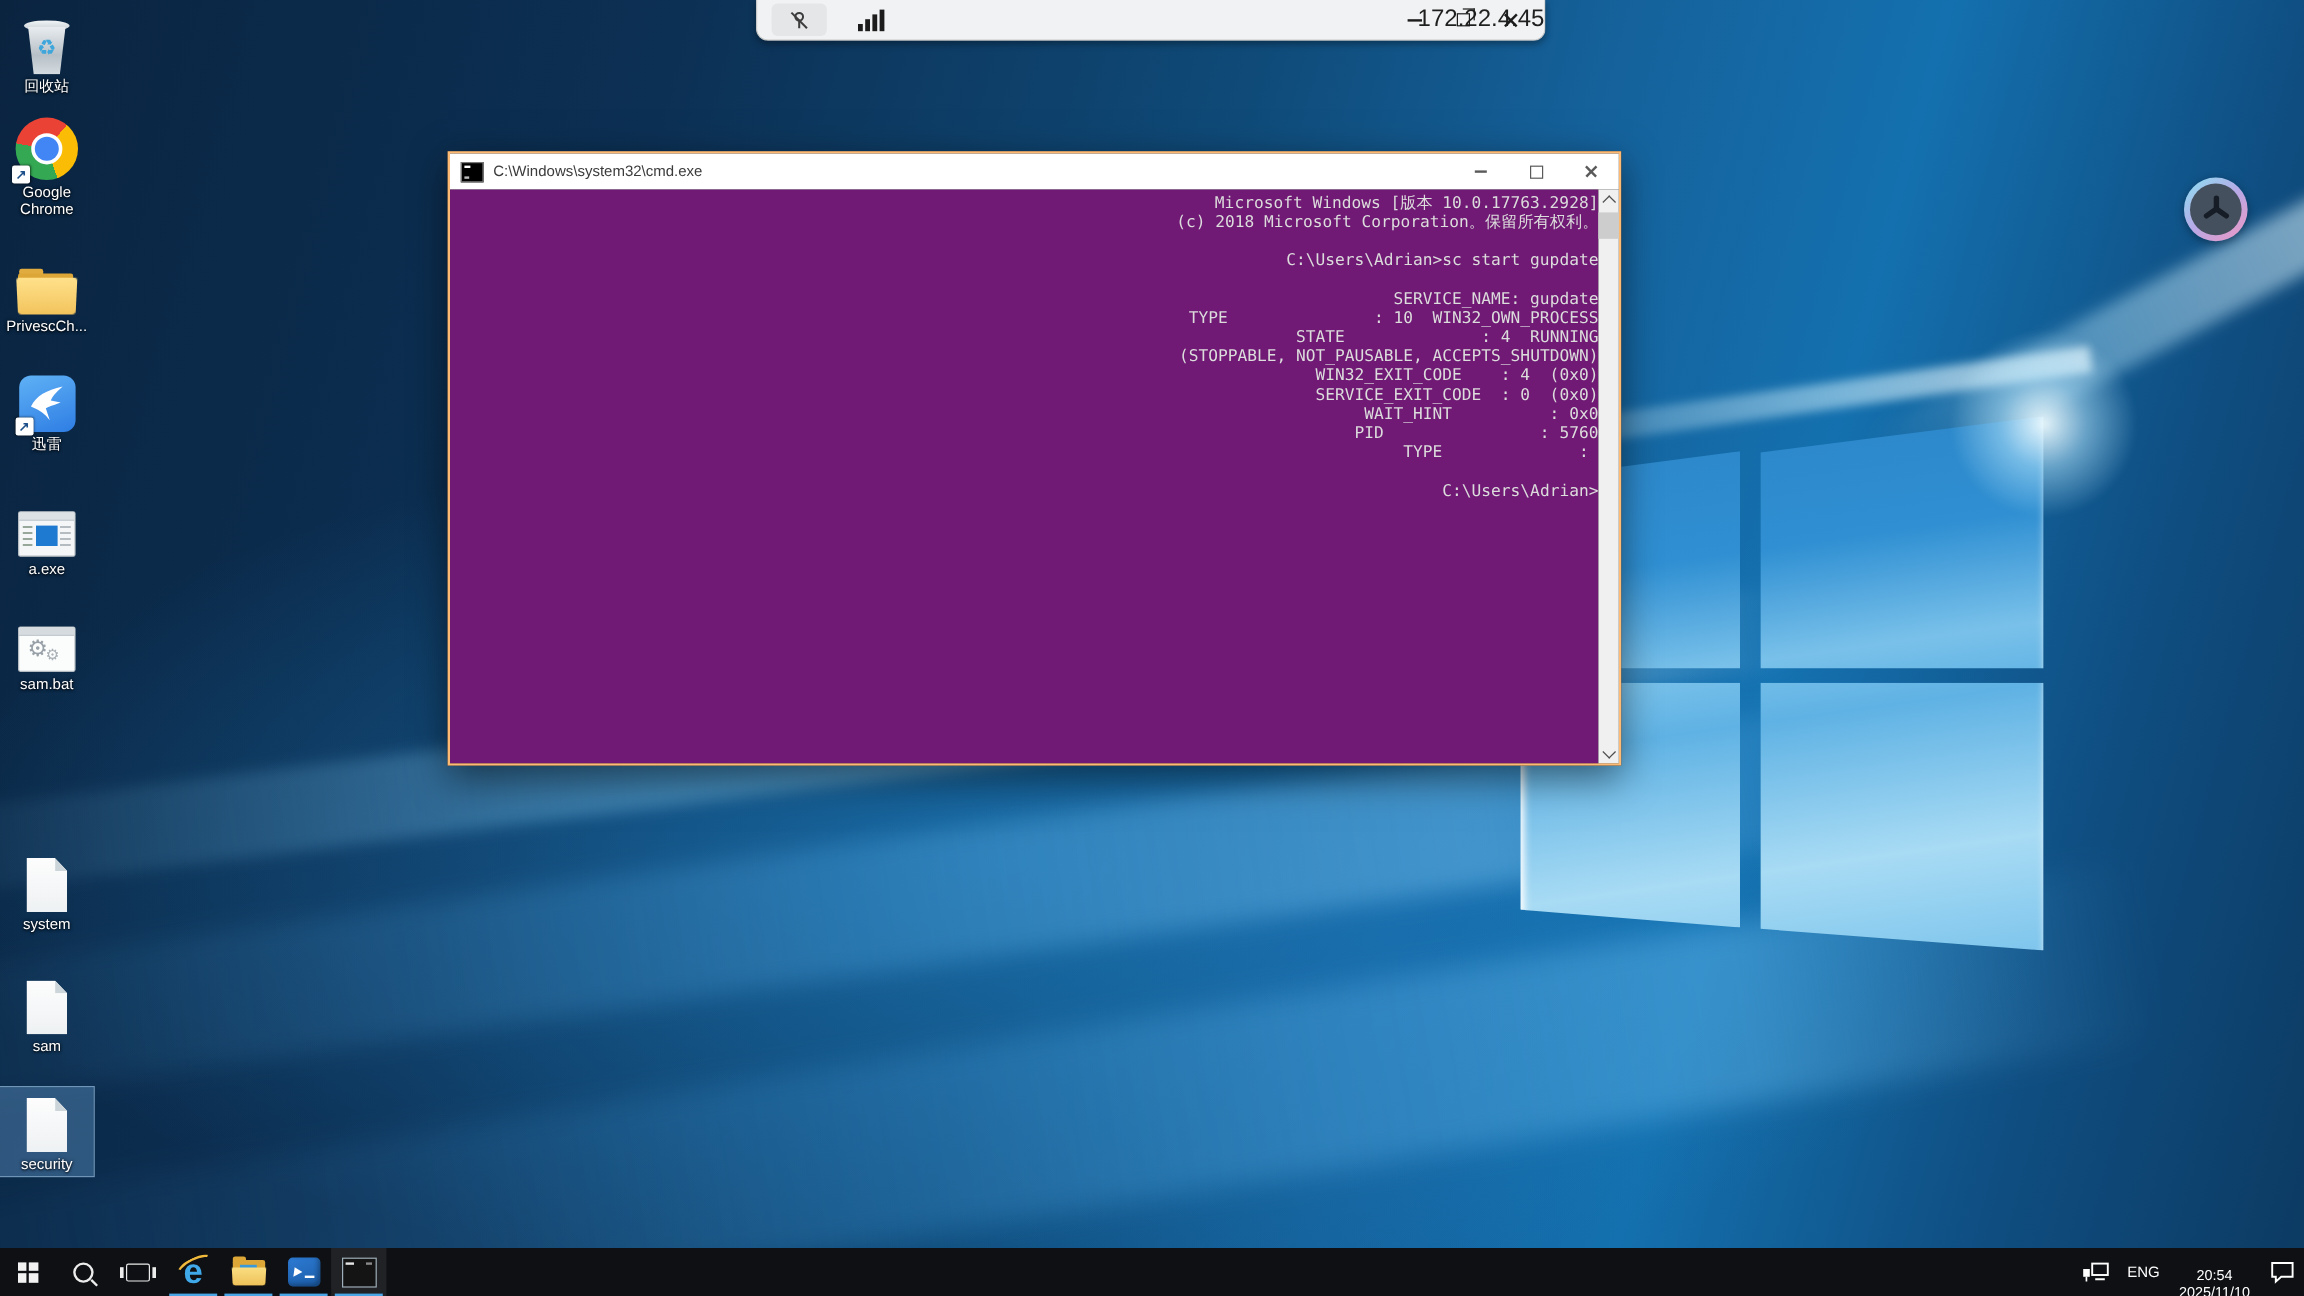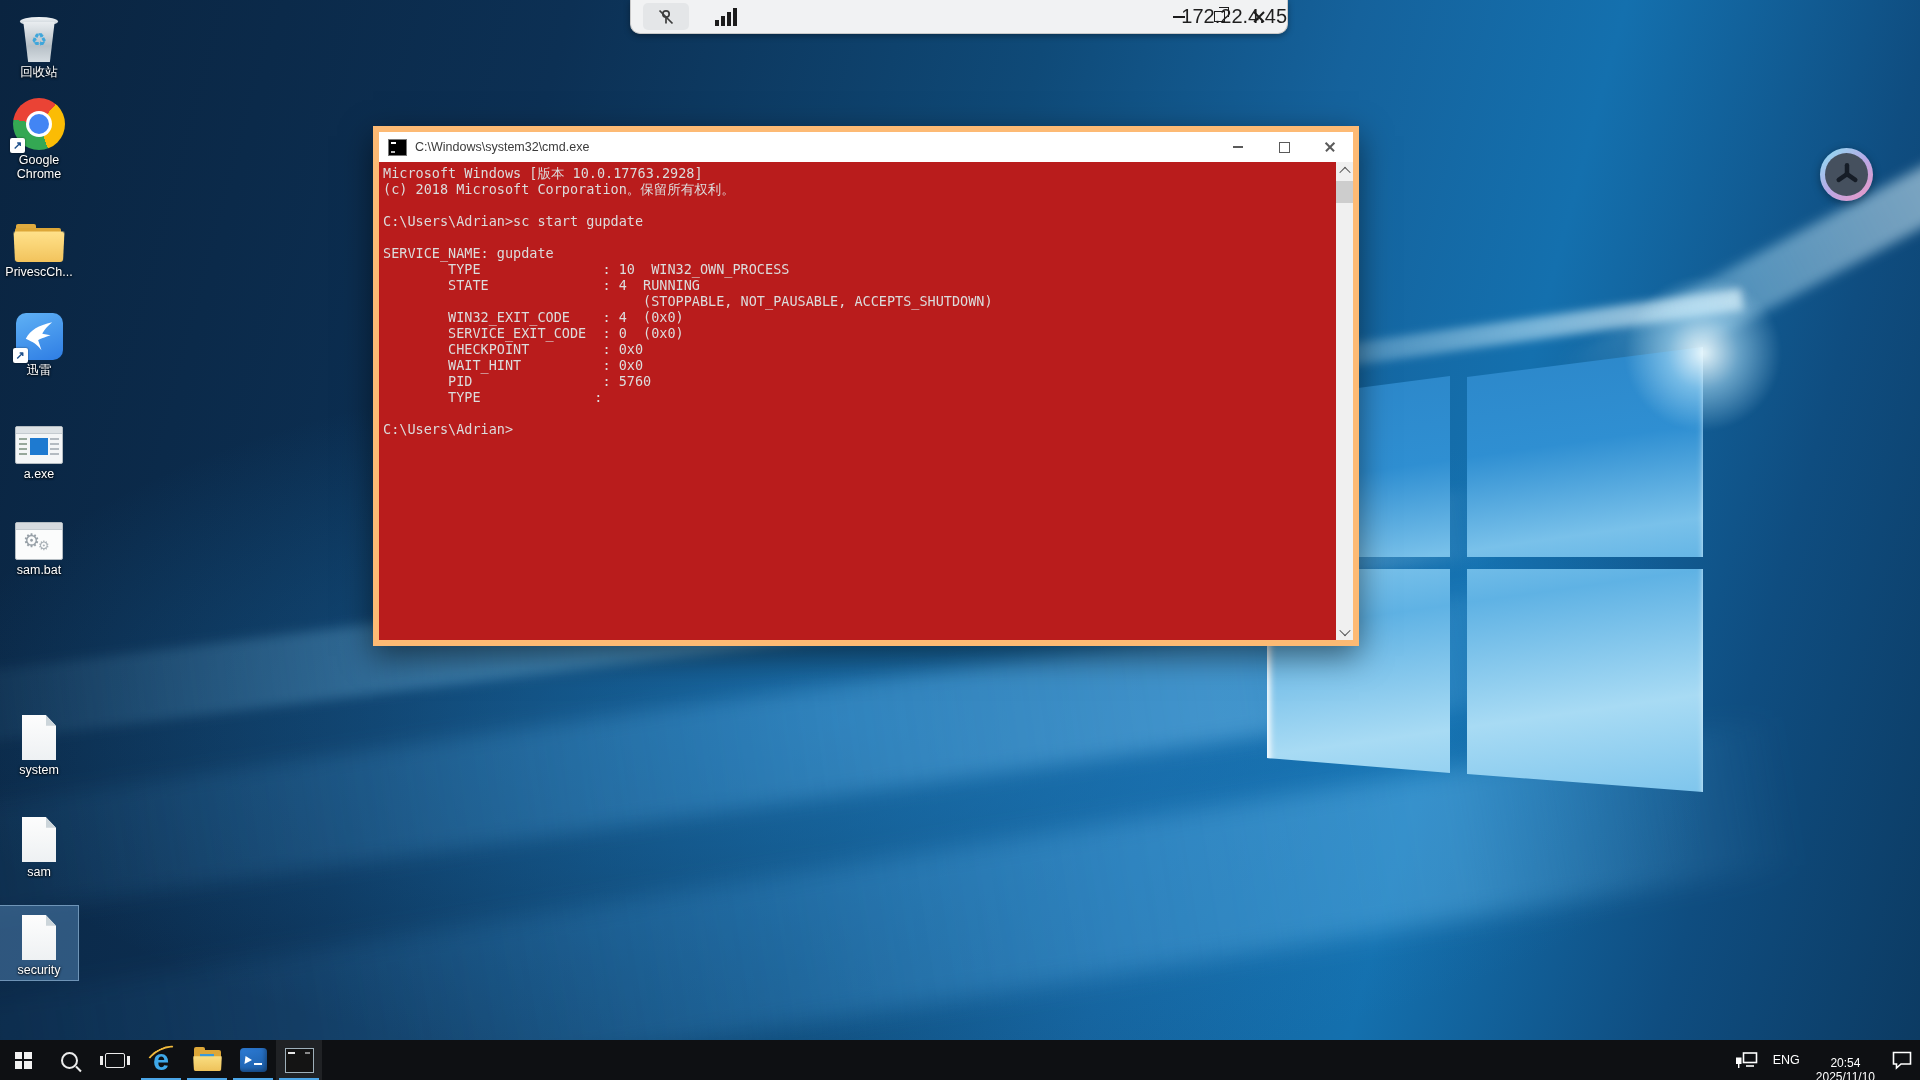--- a/index.html
+++ b/index.html
@@ -106,36 +106,36 @@
   .g-min{width:12px;height:2px;background:#1c1c1c;}
   .g-rest{width:9px;height:9px;border:1.6px solid #1c1c1c;position:relative;background:transparent;}
   .g-rest::before{content:"";position:absolute;top:-5px;right:-5px;width:9px;height:9px;
     border-top:1.6px solid #1c1c1c;border-right:1.6px solid #1c1c1c;}
   .g-x{position:relative;width:14px;height:14px;}
   .g-x::before,.g-x::after{content:"";position:absolute;left:0;top:6px;width:14px;height:1.8px;background:#1c1c1c;}
   .g-x::before{transform:rotate(45deg);} .g-x::after{transform:rotate(-45deg);}
 
   
   .cmdwin{position:absolute;left:373px;top:126px;width:974px;height:508px;background:#0c0c0c;
-    border:6px solid #fdba74;box-shadow:0 10px 30px rgba(0,0,0,.5);}
+    border:2px solid #fdba74;box-shadow:0 10px 30px rgba(0,0,0,.5);}
   .cmd-title{position:absolute;left:0;top:0;right:0;height:30px;background:#ffffff;
     display:flex;align-items:center;}
   .cmd-ico{width:17px;height:15px;background:#000;margin-left:9px;position:relative;border:1px solid #777;}
   .cmd-ico::before{content:"";position:absolute;left:2px;top:2px;width:5px;height:2px;background:#fff;}
   .cmd-ico::after{content:"";position:absolute;left:2px;bottom:2px;width:4px;height:1.5px;background:#bbb;}
   .cmd-title-text{margin-left:8px;font-size:12.5px;color:#3b3b3b;}
   .cmd-ctrls{position:absolute;right:0;top:0;height:30px;display:flex;}
   .cbtn{width:46px;height:100%;display:flex;align-items:center;justify-content:center;}
   .cg-min{width:10px;height:1.6px;background:#5a5a5a;}
   .cg-max{width:9px;height:9px;border:1.4px solid #5a5a5a;}
   .cg-x{position:relative;width:12px;height:12px;}
   .cg-x::before,.cg-x::after{content:"";position:absolute;left:0;top:5px;width:12px;height:1.5px;background:#5a5a5a;}
   .cg-x::before{transform:rotate(45deg);} .cg-x::after{transform:rotate(-45deg);}
   .cmd-body{position:absolute;left:0;top:30px;right:17px;bottom:0;overflow:hidden;
-    padding:3px 0 0 4px;background:#b91c1c;}
+    padding:3px 0 0 4px;background:#701a75;text-align:right;}
   .cline{height:16px;white-space:pre;font-family:"DejaVu Sans Mono","Liberation Mono",monospace;
     font-size:13.5px;line-height:16px;color:#dcdcdc;}
   .cmd-sb{position:absolute;right:0;top:30px;width:17px;bottom:0;background:#f0f0f0;}
   .sb-arrow{position:absolute;left:0;width:17px;height:17px;display:flex;align-items:center;justify-content:center;}
   .sb-up{top:0;} .sb-dn{bottom:0;}
   .chev{width:7px;height:7px;border-left:1.6px solid #505050;border-top:1.6px solid #505050;}
   .sb-up .chev{transform:rotate(45deg) translate(1px,1px);}
   .sb-dn .chev{transform:rotate(225deg) translate(1px,1px);}
   .sb-thumb{position:absolute;left:0;top:19px;width:17px;height:22px;background:#cdcdcd;}
 
@@ -345,21 +345,20 @@
     <div class="cline">(c) 2018 Microsoft Corporation。保留所有权利。</div>
     <div class="cline"></div>
     <div class="cline">C:\Users\Adrian&gt;sc start gupdate</div>
     <div class="cline"></div>
     <div class="cline">SERVICE_NAME: gupdate</div>
     <div class="cline">        TYPE               : 10  WIN32_OWN_PROCESS</div>
     <div class="cline">        STATE              : 4  RUNNING</div>
     <div class="cline">                                (STOPPABLE, NOT_PAUSABLE, ACCEPTS_SHUTDOWN)</div>
     <div class="cline">        WIN32_EXIT_CODE    : 4  (0x0)</div>
     <div class="cline">        SERVICE_EXIT_CODE  : 0  (0x0)</div>
-    <div class="cline">        CHECKPOINT         : 0x0</div>
     <div class="cline">        WAIT_HINT          : 0x0</div>
     <div class="cline">        PID                : 5760</div>
     <div class="cline">        TYPE              : </div>
     <div class="cline"></div>
     <div class="cline">C:\Users\Adrian&gt;</div>
   </div>
   <div class="cmd-sb">
     <div class="sb-arrow sb-up">
         <span class="chev"></span>
       </div>

